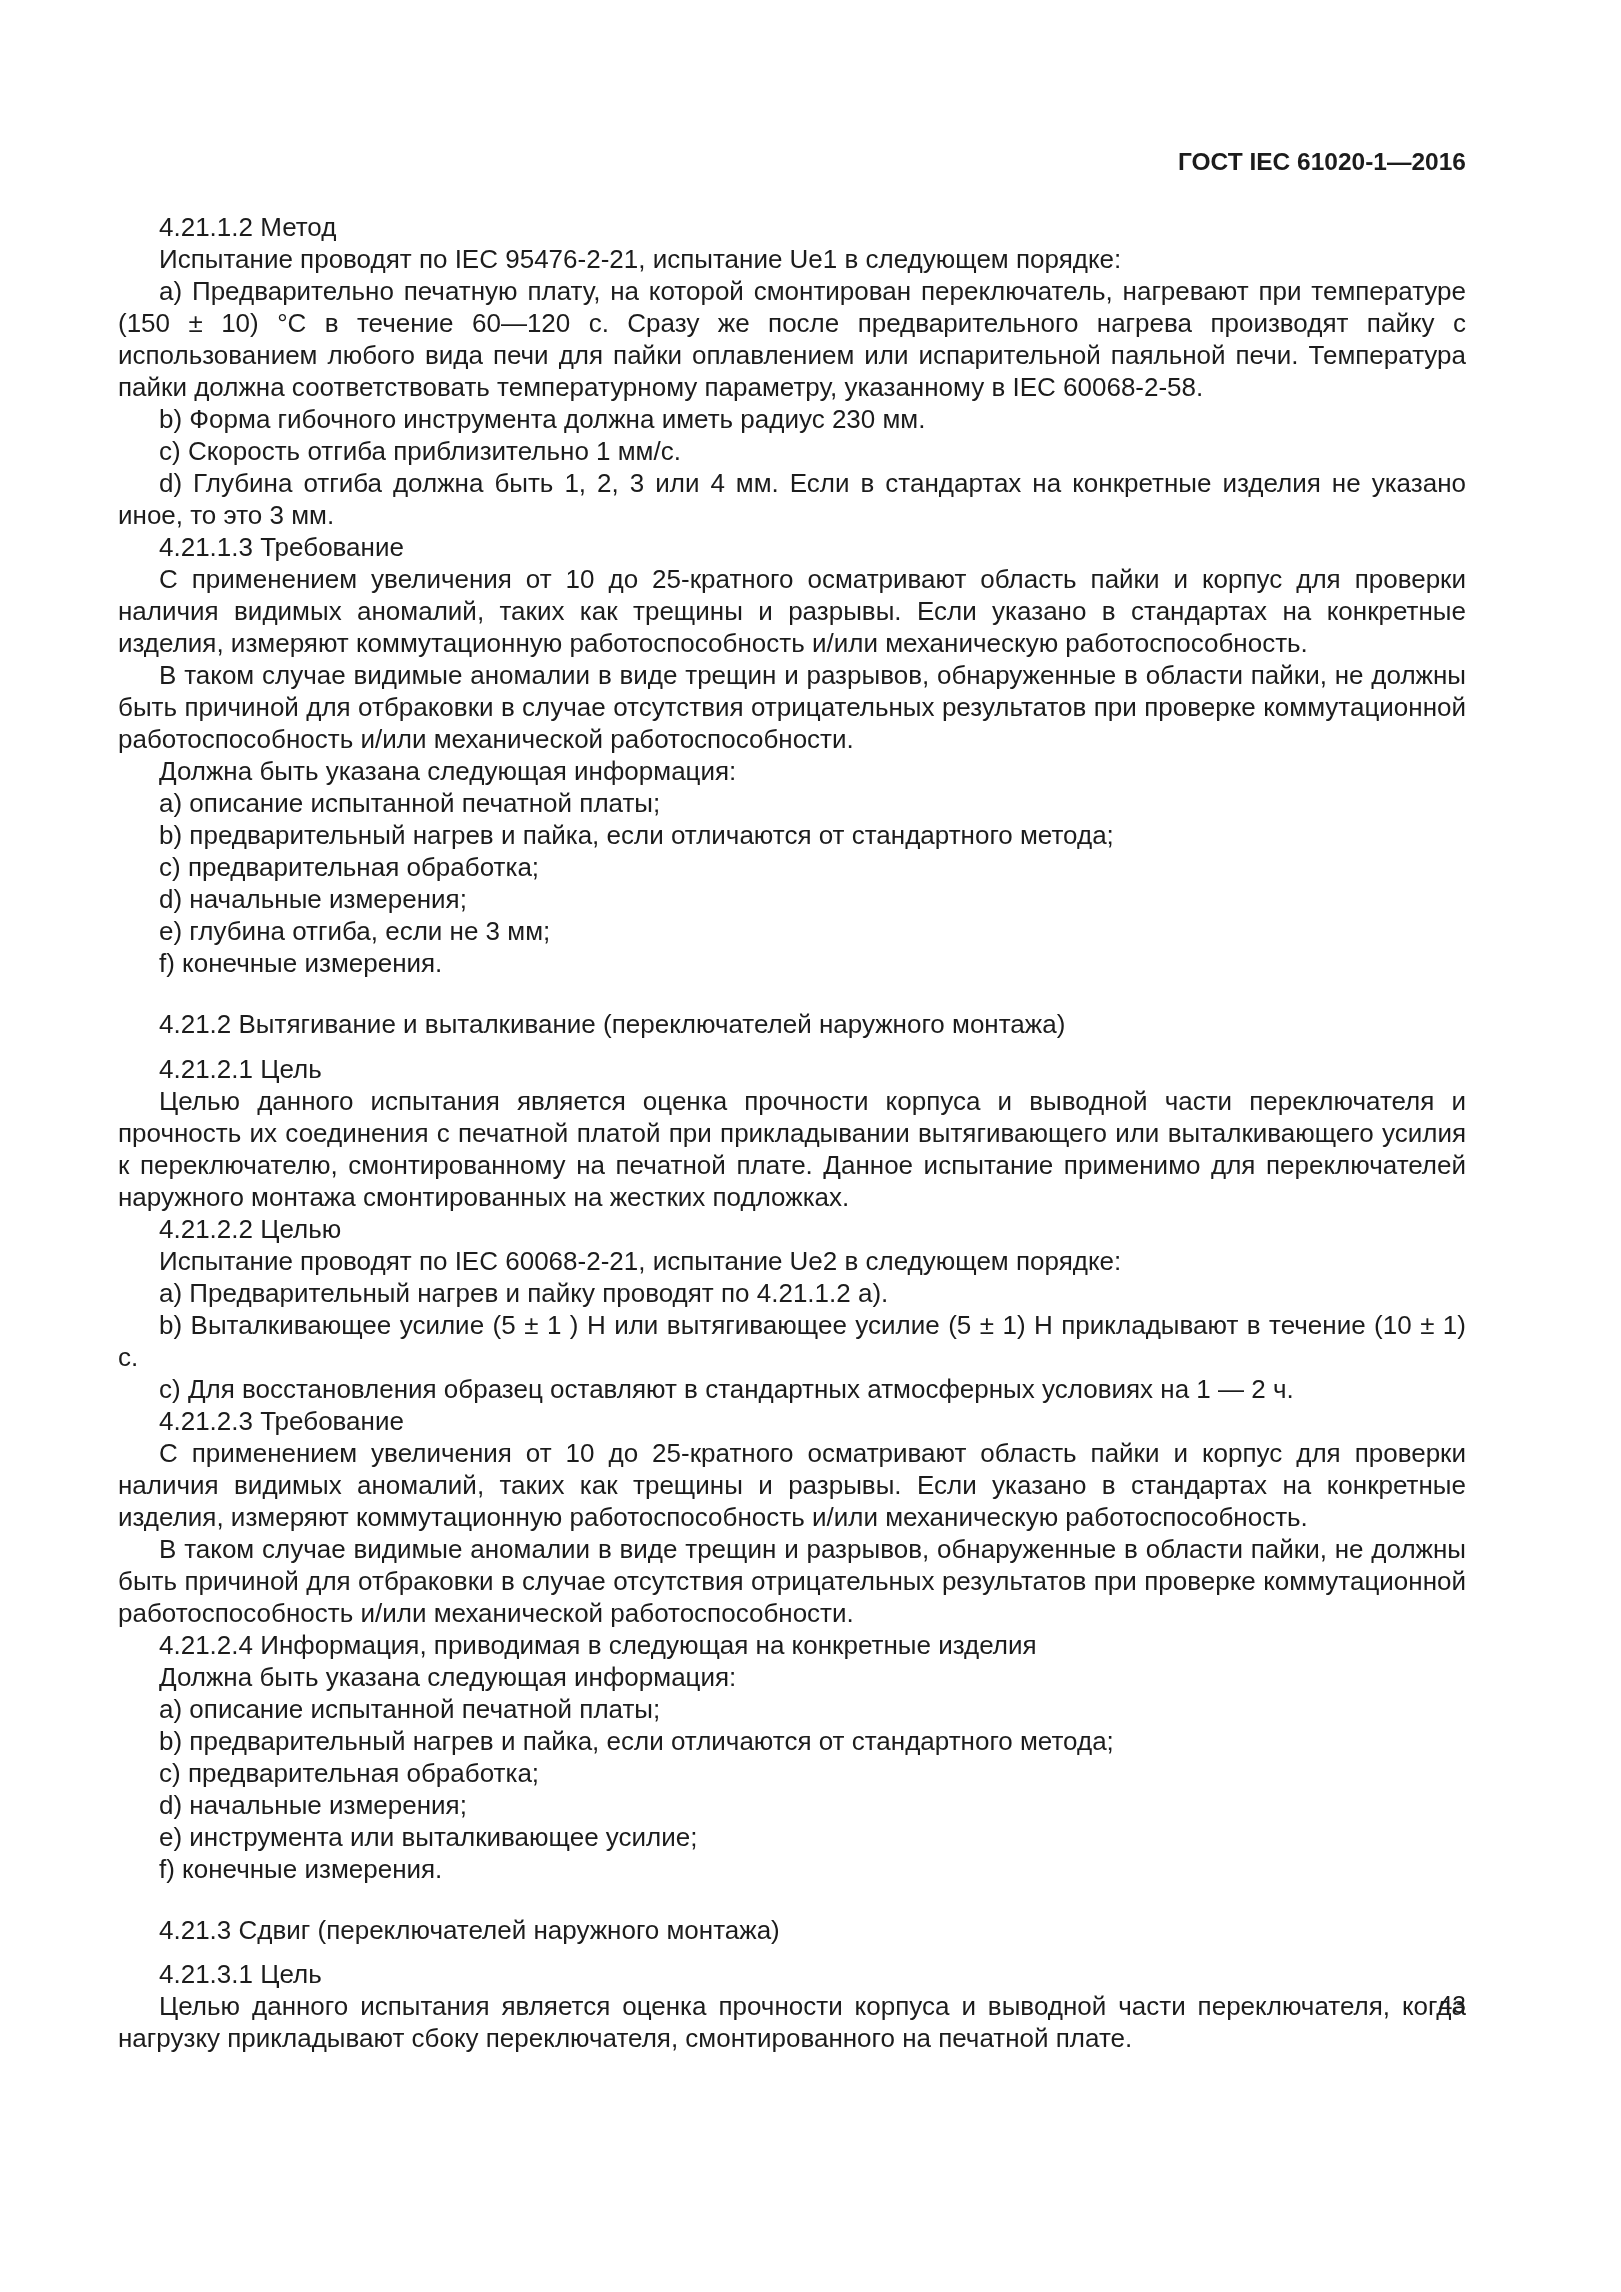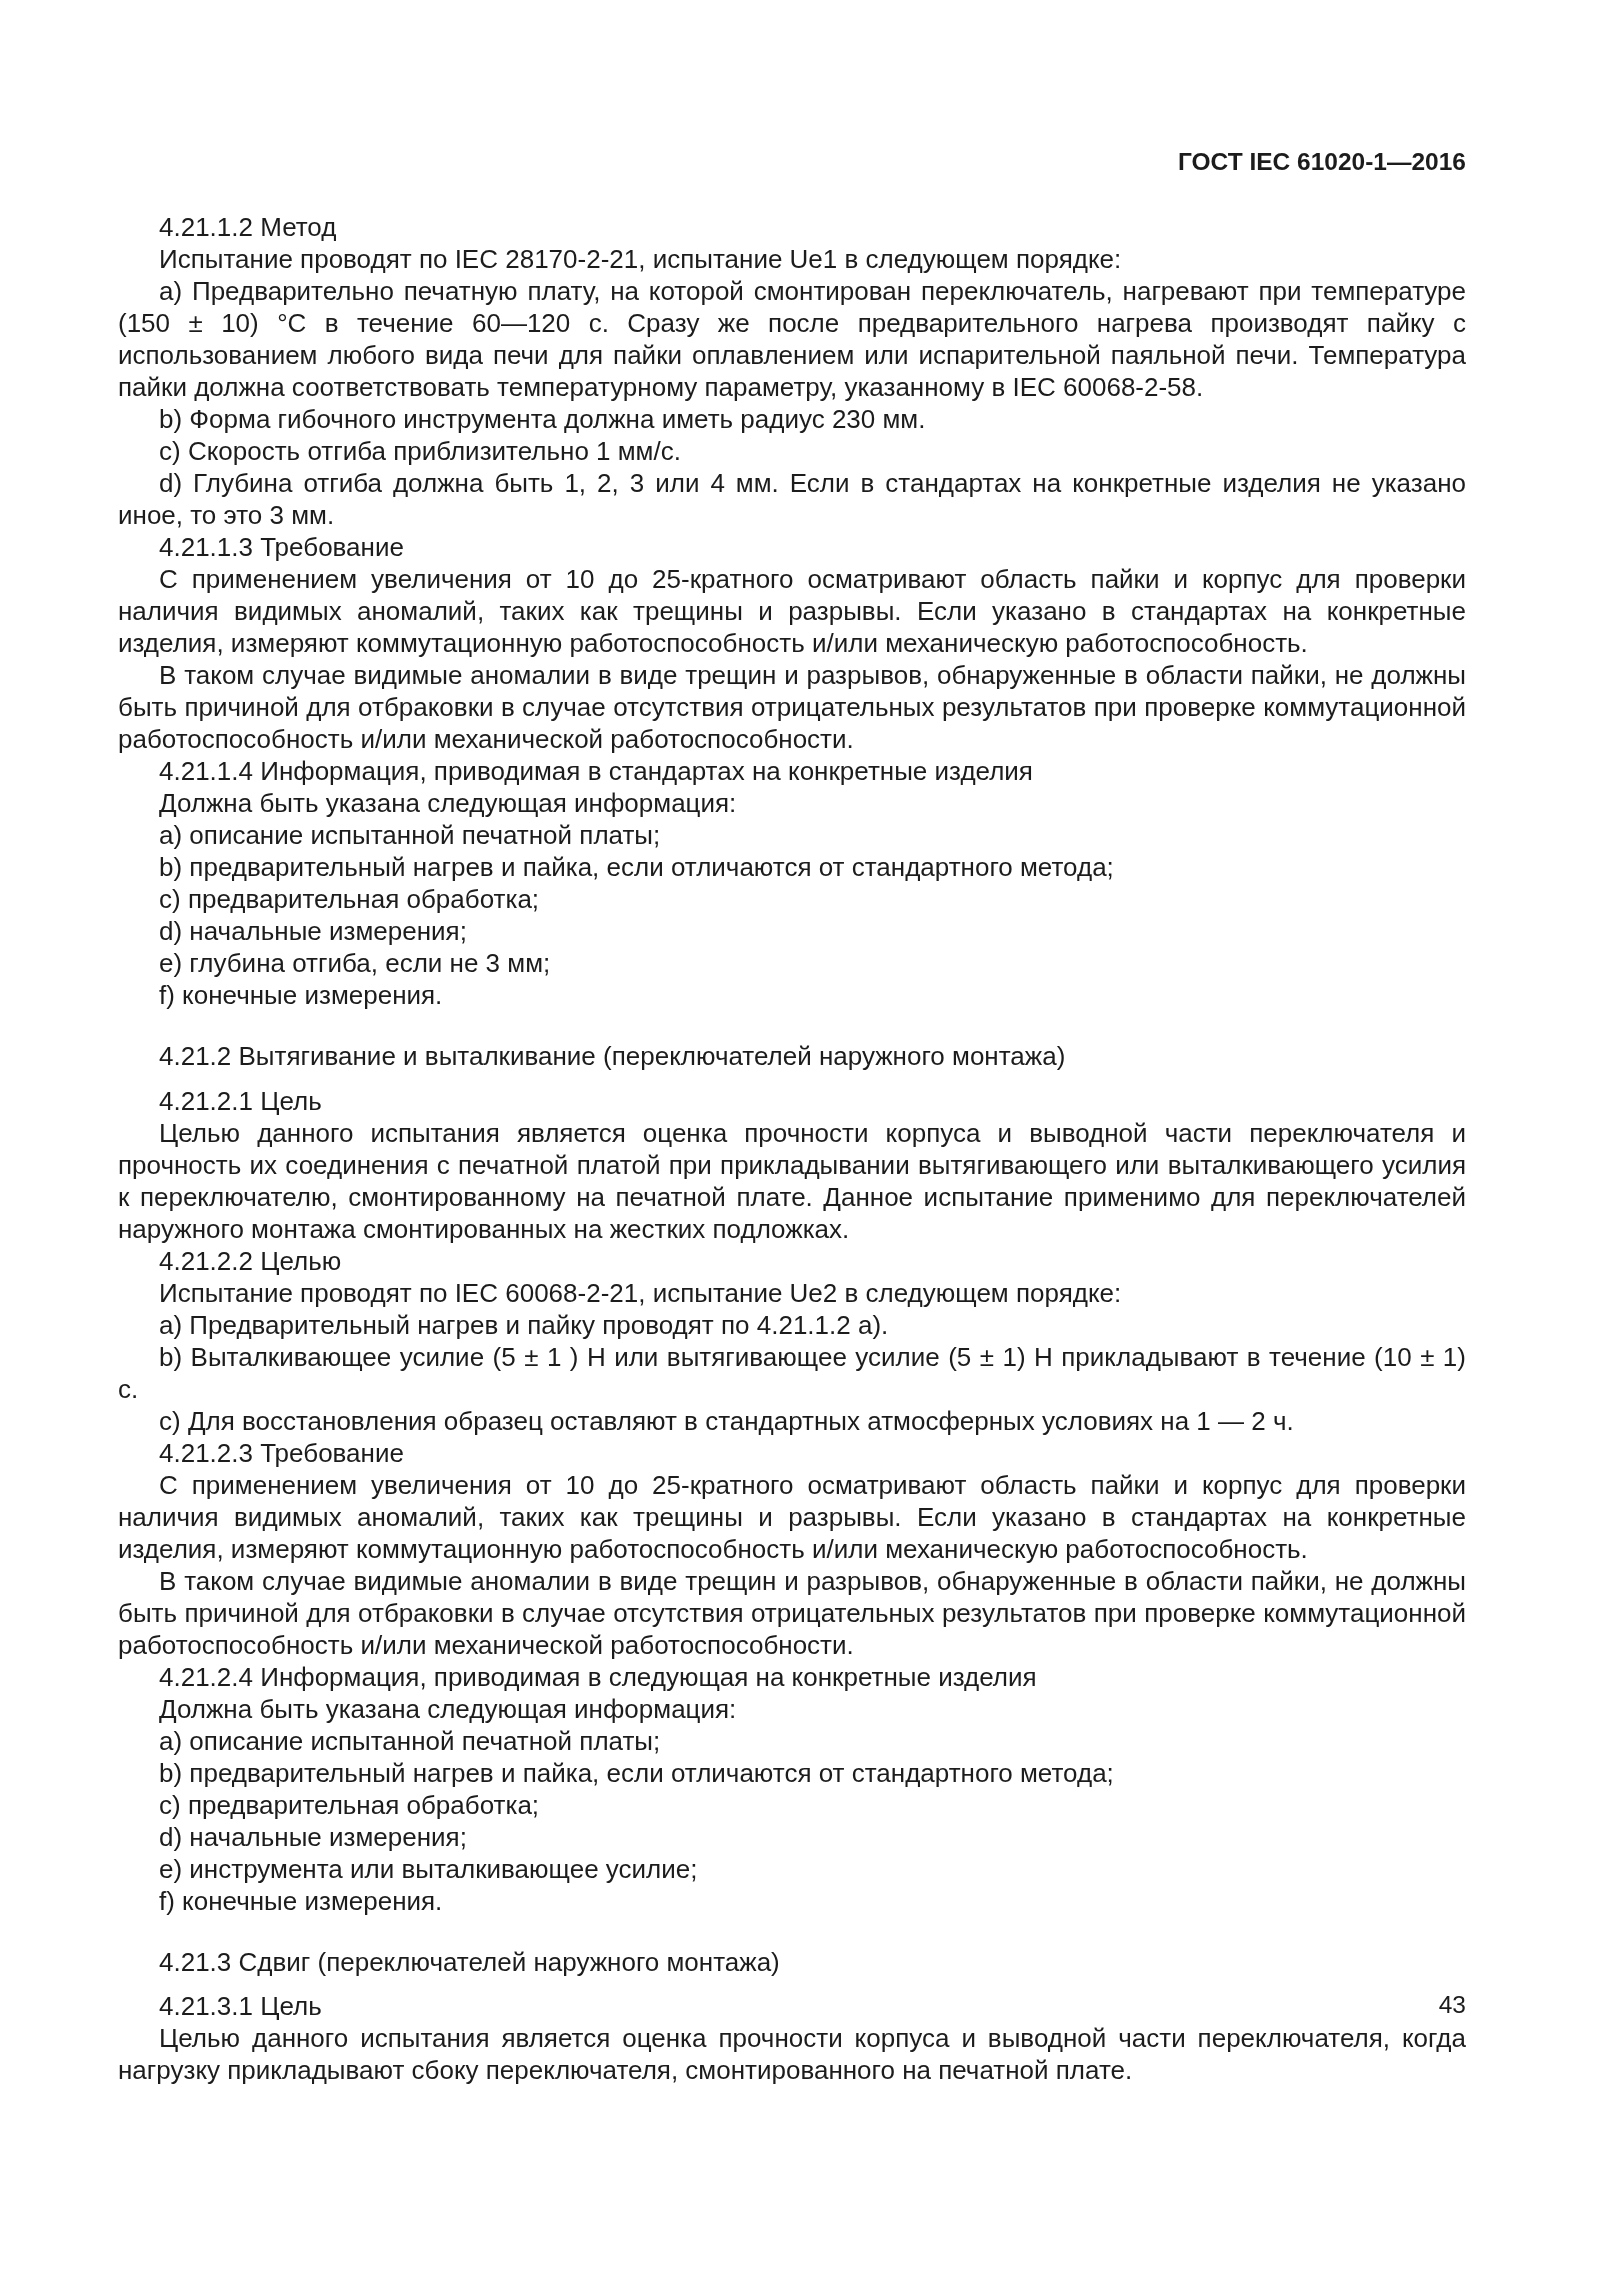--- a/index.html
+++ b/index.html
@@ -48,29 +48,28 @@
   }
 </style>
 </head>
 <body>
 
 <div class="page">
   <div class="doc-header">ГОСТ IEC 61020-1—2016</div>
 
   <div class="doc-body">
       <p class="body">4.21.1.2 Метод</p>
-      <p class="body">Испытание проводят по IEC 28170-2-21, испытание Ue1 в следующем порядке:</p>
+      <p class="body">Испытание проводят по IEC 95476-2-21, испытание Ue1 в следующем порядке:</p>
       <p class="body">a) Предварительно печатную плату, на которой смонтирован переключатель, нагревают при температуре (150 ± 10) °С в течение 60—120 с. Сразу же после предварительного нагрева производят пайку с использованием любого вида печи для пайки оплавлением или испарительной паяльной печи. Температура пайки должна соответствовать температурному параметру, указанному в IEC 60068-2-58.</p>
       <p class="body">b) Форма гибочного инструмента должна иметь радиус 230 мм.</p>
       <p class="body">c) Скорость отгиба приблизительно 1 мм/с.</p>
       <p class="body">d) Глубина отгиба должна быть 1, 2, 3 или 4 мм. Если в стандартах на конкретные изделия не указано иное, то это 3 мм.</p>
       <p class="body">4.21.1.3 Требование</p>
       <p class="body">С применением увеличения от 10 до 25-кратного осматривают область пайки и корпус для проверки наличия видимых аномалий, таких как трещины и разрывы. Если указано в стандартах на конкретные изделия, измеряют коммутационную работоспособность и/или механическую работоспособность.</p>
       <p class="body">В таком случае видимые аномалии в виде трещин и разрывов, обнаруженные в области пайки, не должны быть причиной для отбраковки в случае отсутствия отрицательных результатов при проверке коммутационной работоспособность и/или механической работоспособности.</p>
-      <p class="body">4.21.1.4 Информация, приводимая в стандартах на конкретные изделия</p>
       <p class="body">Должна быть указана следующая информация:</p>
       <p class="body">a) описание испытанной печатной платы;</p>
       <p class="body">b) предварительный нагрев и пайка, если отличаются от стандартного метода;</p>
       <p class="body">c) предварительная обработка;</p>
       <p class="body">d) начальные измерения;</p>
       <p class="body">e) глубина отгиба, если не 3 мм;</p>
       <p class="body">f) конечные измерения.</p>
       <p class="heading">4.21.2 Вытягивание и выталкивание (переключателей наружного монтажа)</p>
       <p class="body">4.21.2.1 Цель</p>
       <p class="body">Целью данного испытания является оценка прочности корпуса и выводной части переключателя и прочность их соединения с печатной платой при прикладывании вытягивающего или выталкивающего усилия к переключателю, смонтированному на печатной плате. Данное испытание применимо для переключателей наружного монтажа смонтированных на жестких подложках.</p>

